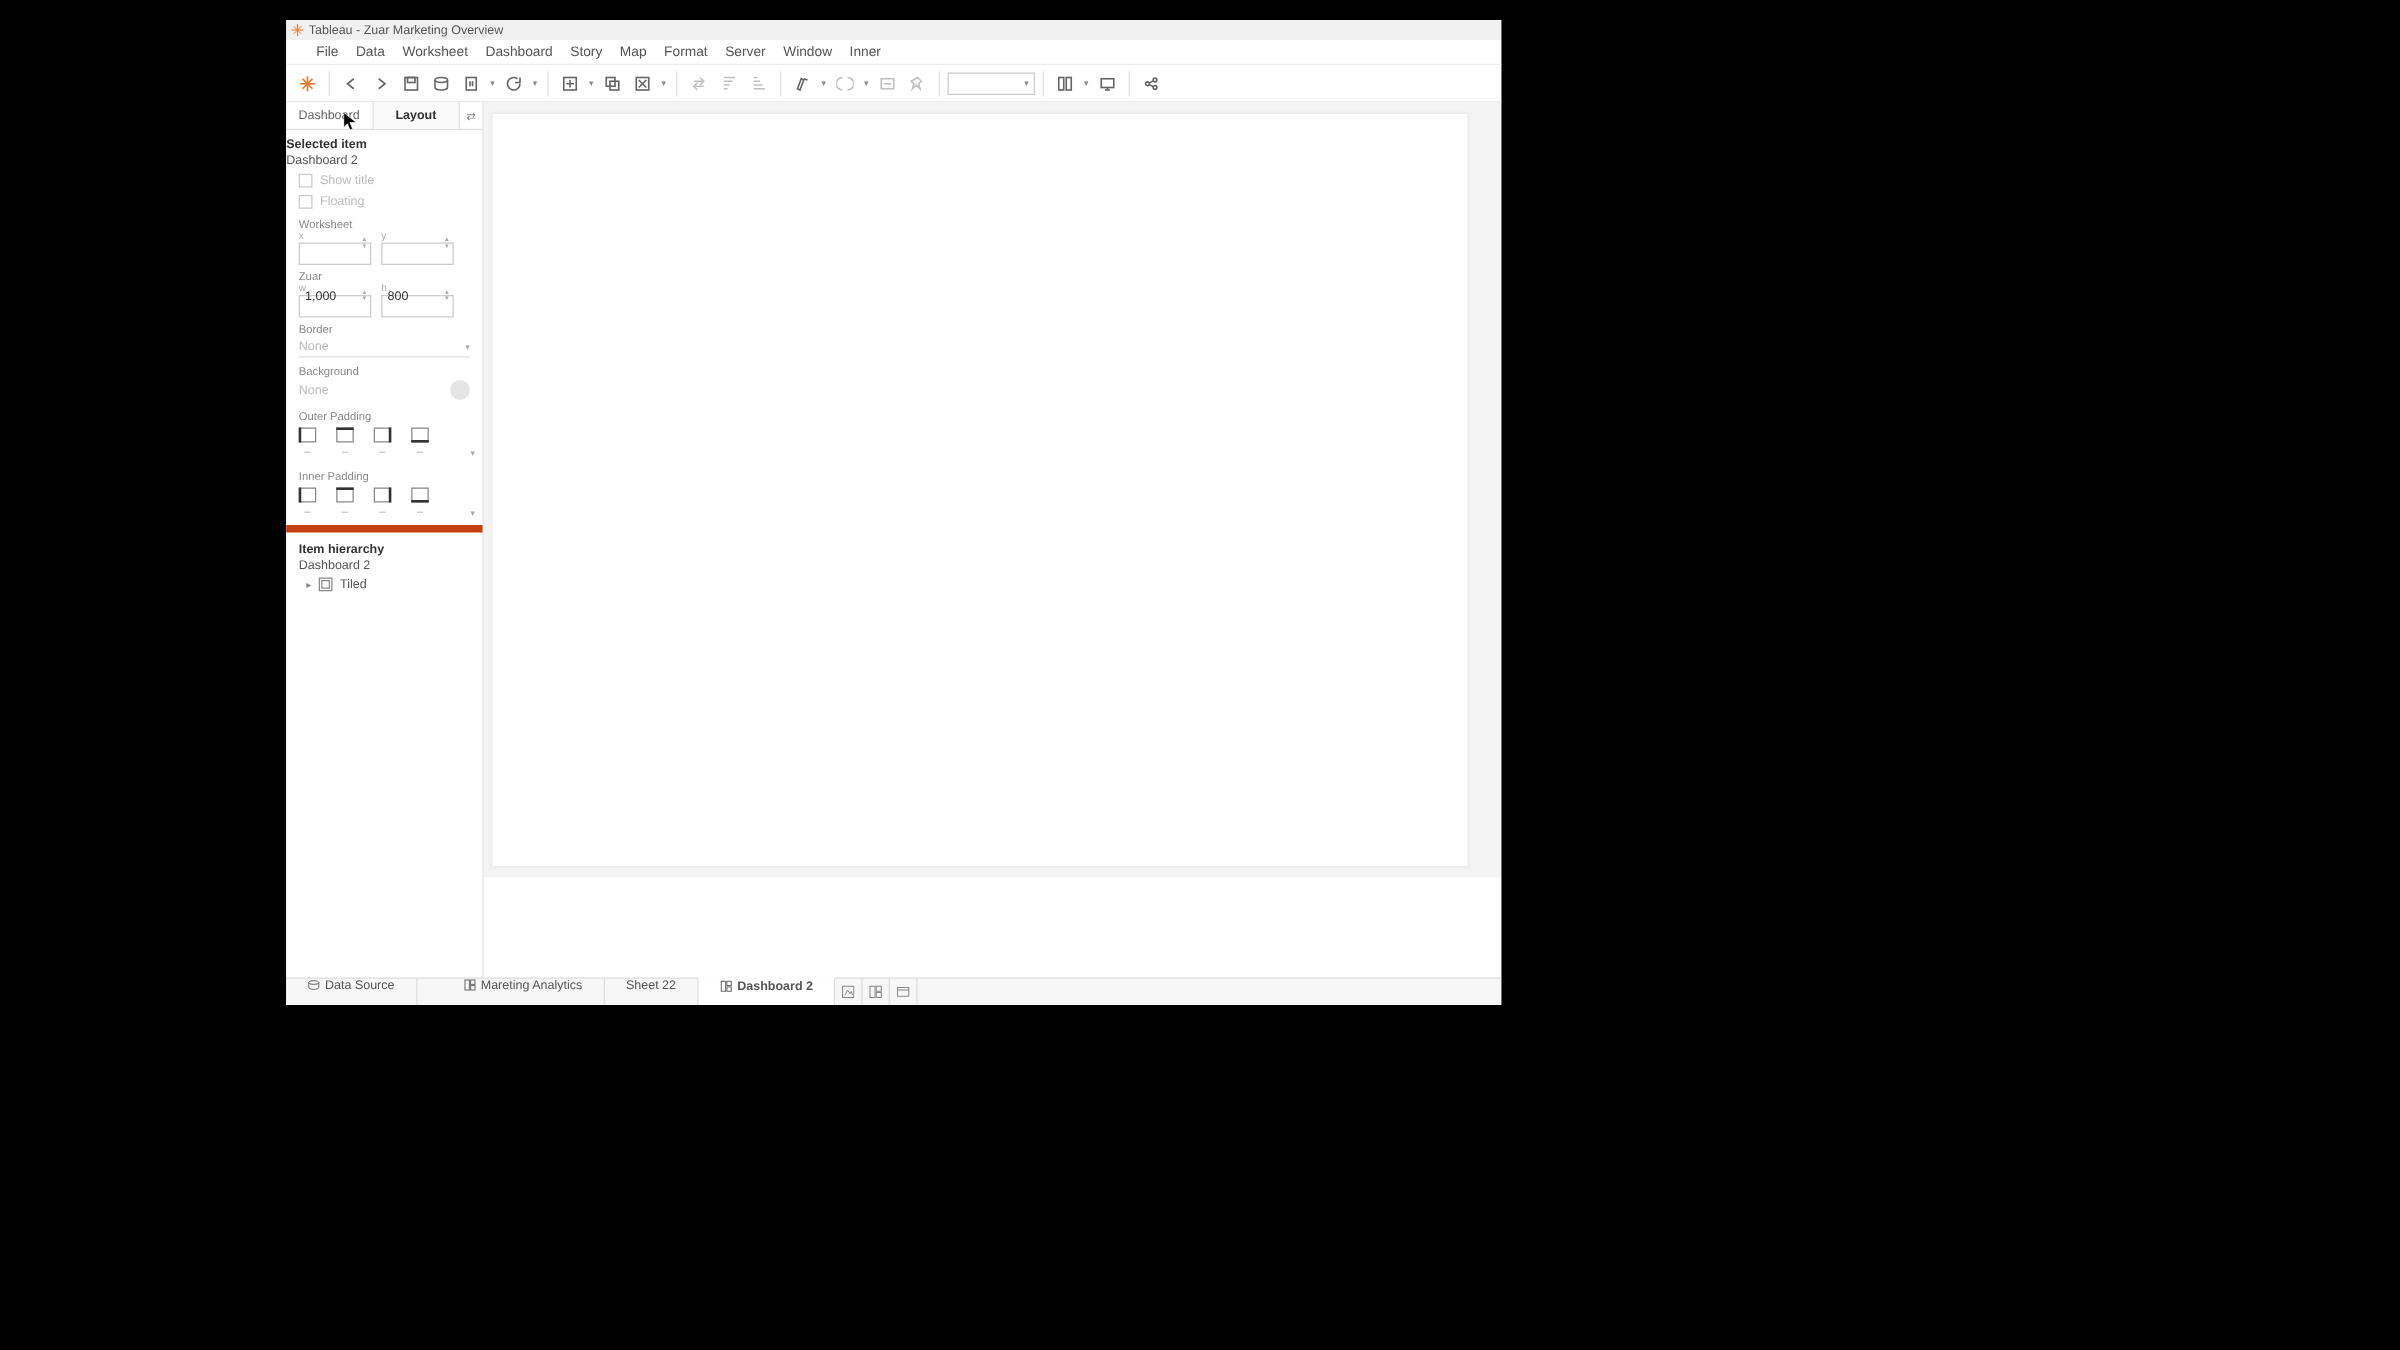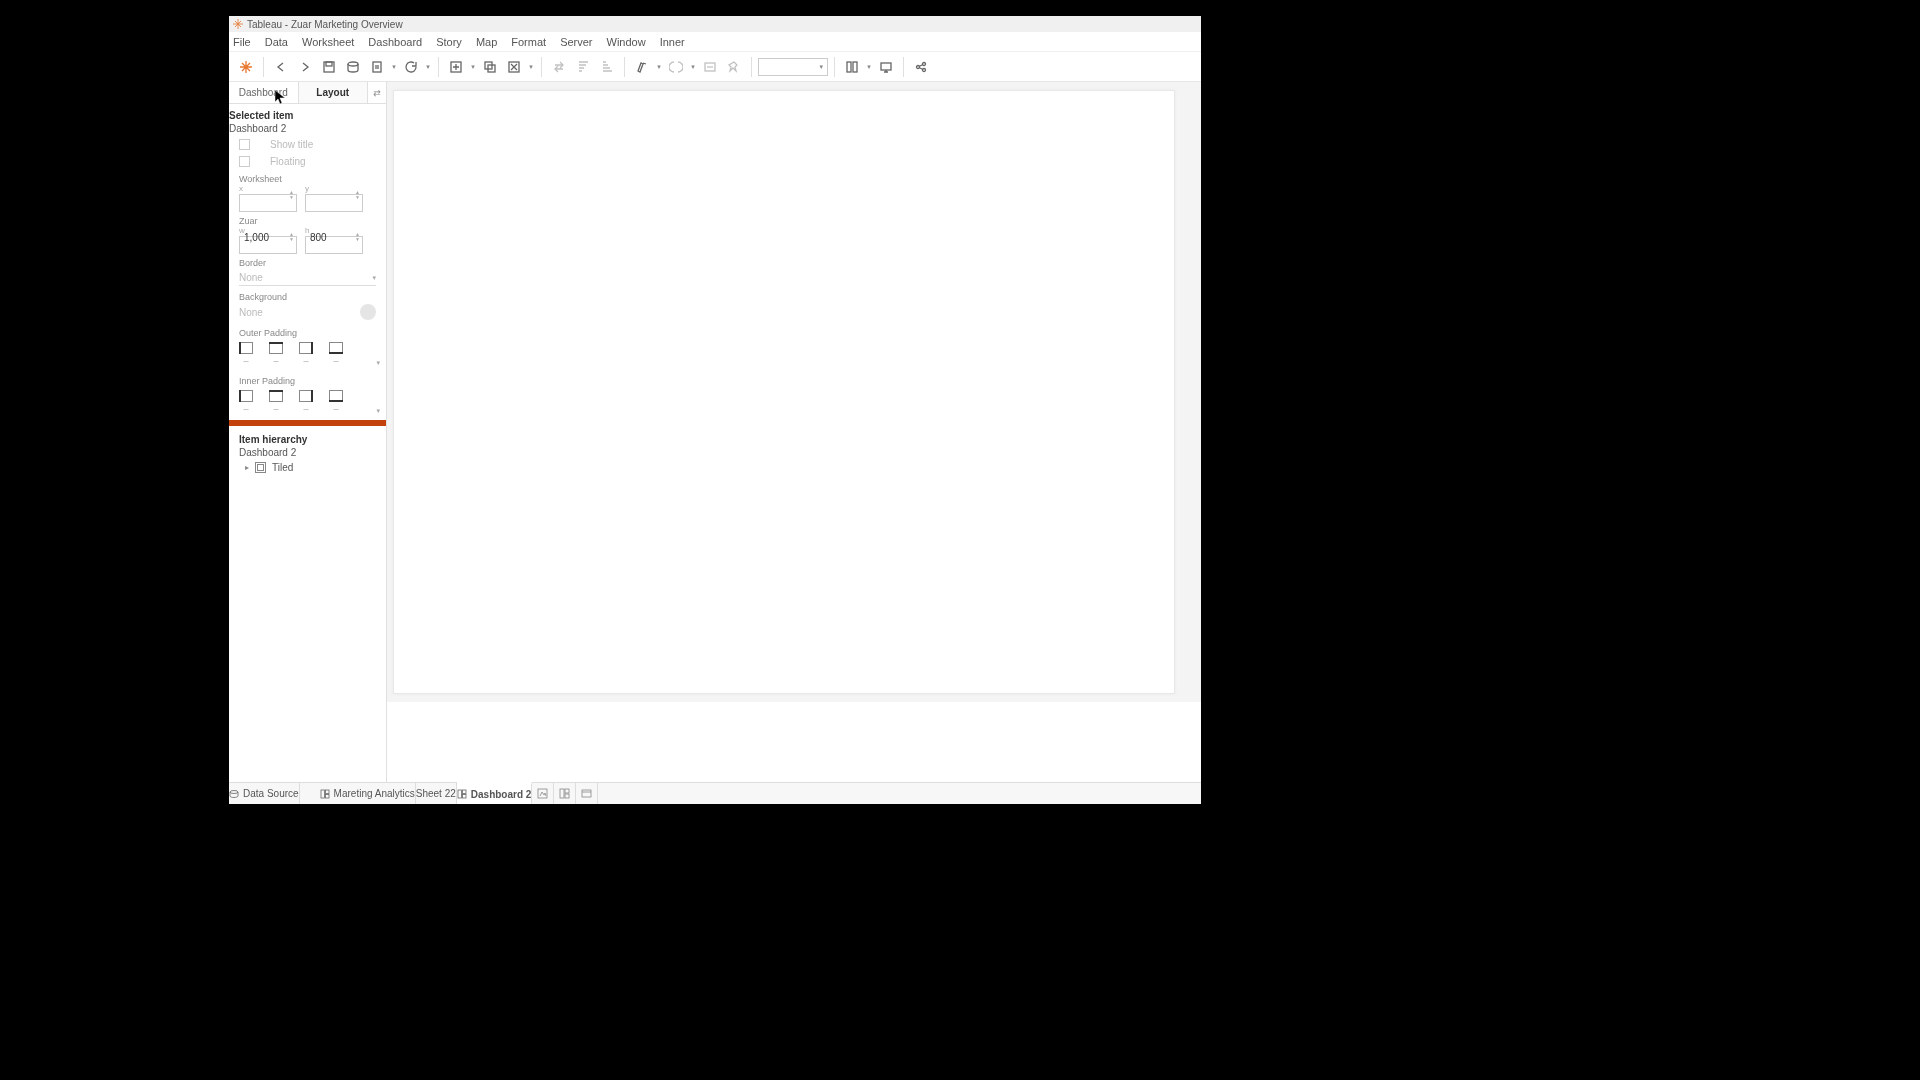--- a/index.html
+++ b/index.html
@@ -17,21 +17,21 @@
     display: flex; align-items: center;
     padding: 0 4px; font-size: 10px; color: #555;
     gap: 4px;
   }
   .titlebar-icon { width: 10px; height: 10px; }
   
   .menubar {
     height: 20px; background: #fff;
     border-bottom: 1px solid #eee;
     display: flex; align-items: center; gap: 14px;
-    padding: 0 4px; font-size: 11px; color: #555;
+    padding: 0 24px; font-size: 11px; color: #555;
   }
   .menubar span { cursor: default; }
   
   .toolbar {
     height: 30px; background: #fff;
     border-bottom: 1px solid #e6e6e6;
     display: flex; align-items: center; gap: 2px;
     padding: 0 6px;
   }
   .tool-sep { width: 1px; height: 20px; background: #e0e0e0; margin: 0 4px; }
@@ -69,21 +69,21 @@
   }
   .panel-tab.active { font-weight: bold; color: #333; background: #fafafa; text-align: right; }
   .panel-tab-extra {
     width: 18px; display: flex; align-items: center; justify-content: center;
     font-size: 9px; color: #888;
   }
   .section { padding: 6px 10px 2px 0; }
   .section-h { font-weight: bold; font-size: 10px; color: #333; }
   .section-val { font-size: 10px; color: #555; margin-top: 2px; }
   .chk-row {
-    display: flex; align-items: center; gap: 20px; padding: 3px 10px;
+    display: flex; align-items: center; gap: 6px; padding: 3px 10px;
     color: #bbb; font-size: 10px;
   }
   .chk {
     width: 11px; height: 11px; border: 1px solid #ccc; background: #fff;
   }
   .label-sm { font-size: 9px; color: #888; padding: 0 10px; margin-top: 4px; }
   .xy-row, .wh-row {
     display: flex; gap: 8px; padding: 0 10px; align-items: flex-end;
   }
   .xy-group { display: flex; flex-direction: column; }
@@ -140,21 +140,21 @@
   
   .canvas-wrap { flex:1; background: #f4f4f4; padding: 8px 26px 8px 6px; display:flex; }
   .canvas { flex:1; background: #fff; border: 1px solid #e8e8e8; box-shadow: 0 0 3px rgba(0,0,0,0.05);}
   .below-canvas { height: 80px; background: #fff; }
   
   .bottom-tabs {
     height: 22px; border-top: 1px solid #ddd; background: #f7f7f7;
     display: flex; align-items: stretch; font-size: 10px; color: #555;
   }
   .btab {
-    display: flex; align-items: center; gap: 4px; padding: 0 0;
+    display: flex; align-items: flex-start; gap: 4px; padding: 0 17px;
     border-right: 1px solid #ddd;
   }
   .btab.active { background: #fff; font-weight: bold; border-top: 2px solid #fff; margin-top:-1px; }
   .btab-icon { width: 10px; height: 10px; }
   .btab-add { width: 22px; display:flex; align-items:center; justify-content:center; color:#888; border-right:1px solid #ddd;}
   
   .cursor {
     position: absolute;
     width: 12px; height: 16px;
     pointer-events: none;

